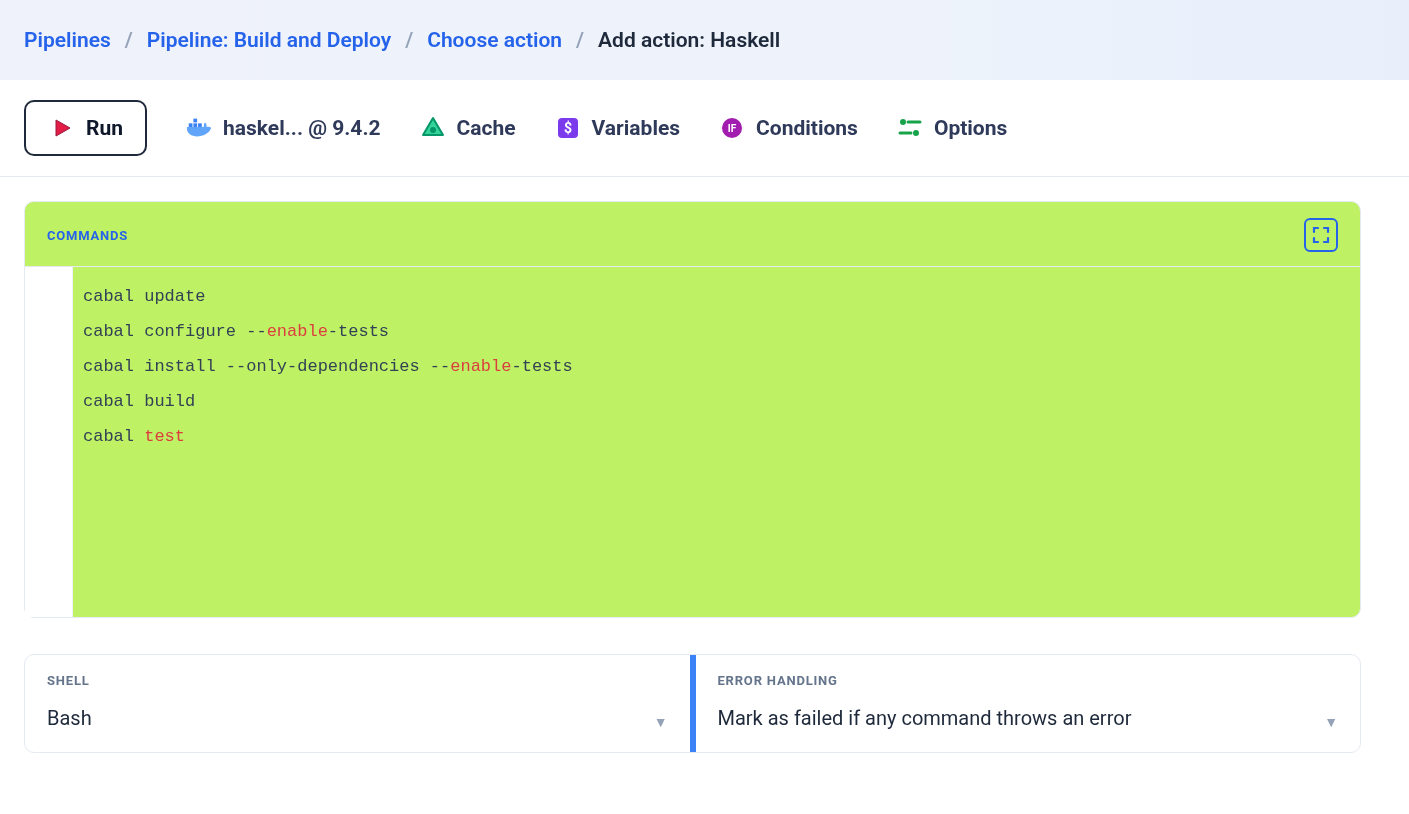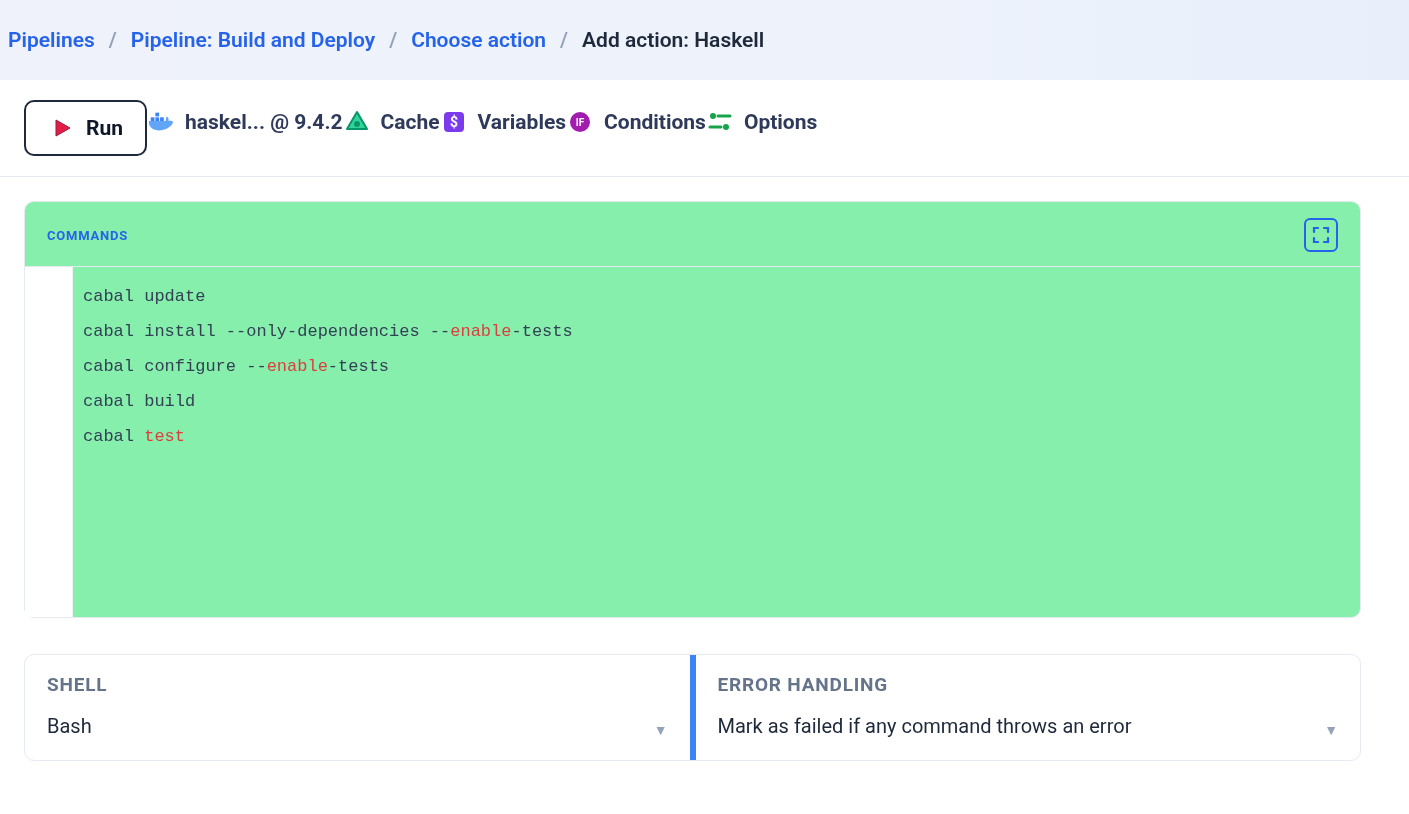--- a/index.html
+++ b/index.html
@@ -3,36 +3,37 @@
 <meta charset="utf-8">
 <style>
 * { box-sizing: border-box; margin: 0; padding: 0; }
 body {
   font-family: -apple-system, BlinkMacSystemFont, "Segoe UI", Roboto, sans-serif;
   background: #fff;
   color: #1a1a1a;
 }
 .header-bg {
   background: linear-gradient(90deg, #eff2fb 0%, #eef3fb 60%, #e8effb 100%);
-  padding: 28px 8px;
+  padding: 28px 24px;
 }
 .breadcrumbs {
   display: flex;
   align-items: center;
   gap: 14px;
   font-size: 21px;
   font-weight: 600;
 }
 .breadcrumbs .link { color: #2563eb; cursor: pointer; }
 .breadcrumbs .sep { color: #94a3b8; }
 .breadcrumbs .current { color: #1e293b; text-align: center; }
 
 .tabbar {
   display: flex;
-  align-items: flex-start;
+  align-items: center;
+  gap: 38px;
   padding: 20px 24px;
   border-bottom: 1px solid #e5e9f2;
   background: #fff;
 }
 .tab {
   display: inline-flex;
   align-items: center;
   gap: 10px;
   font-size: 21px;
   font-weight: 700;
@@ -52,21 +53,21 @@
   height: 28px;
   align-items: center;
   justify-content: center;
 }
 
 .content { padding: 24px; max-width: 1385px; }
 
 .panel {
   border: 1px solid #e5e9f2;
   border-radius: 10px;
-  background: #86efac;
+  background: #bef264;
 }
 .panel-header {
   display: flex;
   justify-content: space-between;
   align-items: center;
   padding: 16px 22px 14px;
   border-bottom: 1px solid #e5e9f2;
 }
 .panel-header .title {
   font-size: 13px;
@@ -107,21 +108,21 @@
   border: 1px solid #e5e9f2;
   border-radius: 10px;
   margin-top: 36px;
 }
 .field {
   flex: 1;
   padding: 18px 22px 22px;
 }
 .field + .field { border-left: 6px solid #3b82f6; }
 .field-label {
-  font-size: 19px;
+  font-size: 13px;
   font-weight: 700;
   letter-spacing: .8px;
   color: #64748b;
   margin-bottom: 18px;
 }
 .select {
   display: flex;
   justify-content: space-between;
   align-items: flex-end;
   font-size: 20px;
@@ -229,22 +230,22 @@
           <svg width="20" height="20" viewBox="0 0 20 20" fill="none" stroke="#2563eb" stroke-width="2.2" stroke-linecap="round">
               <path d="M3 7V3h4M17 7V3h-4M3 13v4h4M17 13v4h-4"></path>
             </svg>
         </span>
       </span>
     </div>
     <div class="editor">
       <div class="gutter"></div>
       <div class="code" id="code-area">
           <div class="line"><span>cabal update</span></div>
+          <div class="line"><span>cabal configure --</span><span class="hl">enable</span><span>-tests</span></div>
           <div class="line"><span>cabal install --only-dependencies --</span><span class="hl">enable</span><span>-tests</span></div>
-          <div class="line"><span>cabal configure --</span><span class="hl">enable</span><span>-tests</span></div>
           <div class="line"><span>cabal build</span></div>
           <div class="line"><span>cabal </span><span class="hl">test</span></div>
         </div>
     </div>
   </div>
 
   <div class="two-col">
     <div class="field">
       <div class="field-label">SHELL</div>
       <div class="select">

